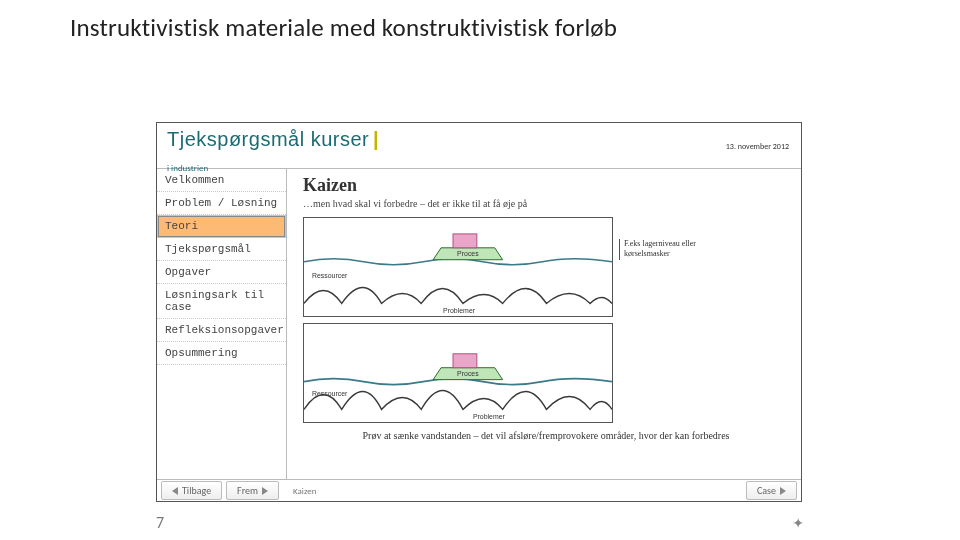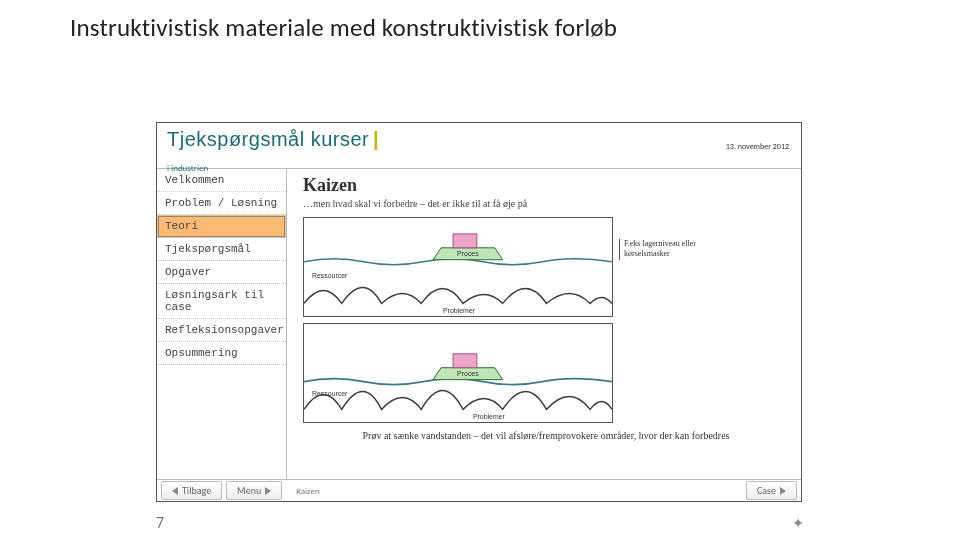--- a/index.html
+++ b/index.html
@@ -258,21 +258,21 @@
       <div class="c-bottom">Prøv at sænke vandstanden – det vil afsløre/fremprovokere områder, hvor der kan forbedres</div>
     </div>
   </div>
 
   <div class="emb-footer">
     <div class="nav-btn">
       <span class="tri-l"></span>
       <span>Tilbage</span>
     </div>
     <div class="nav-btn">
-      <span>Menu</span>
+      <span>Frem</span>
       <span class="tri-r"></span>
     </div>
     <div class="footer-spacer" style="text-align:left;padding-left:10px;font-size:9px;color:#777">Kaizen</div>
     <div class="nav-btn">
       <span>Case</span>
       <span class="tri-r"></span>
     </div>
   </div>
 
 </div>

